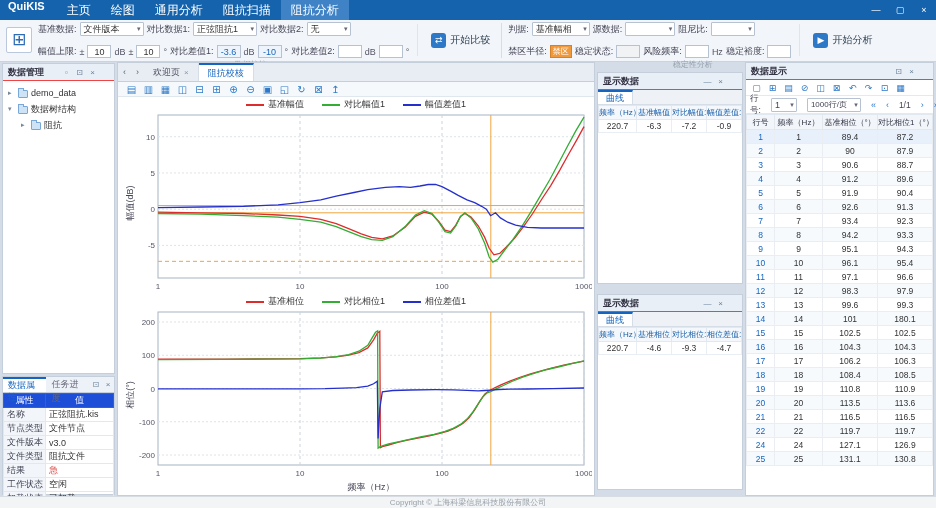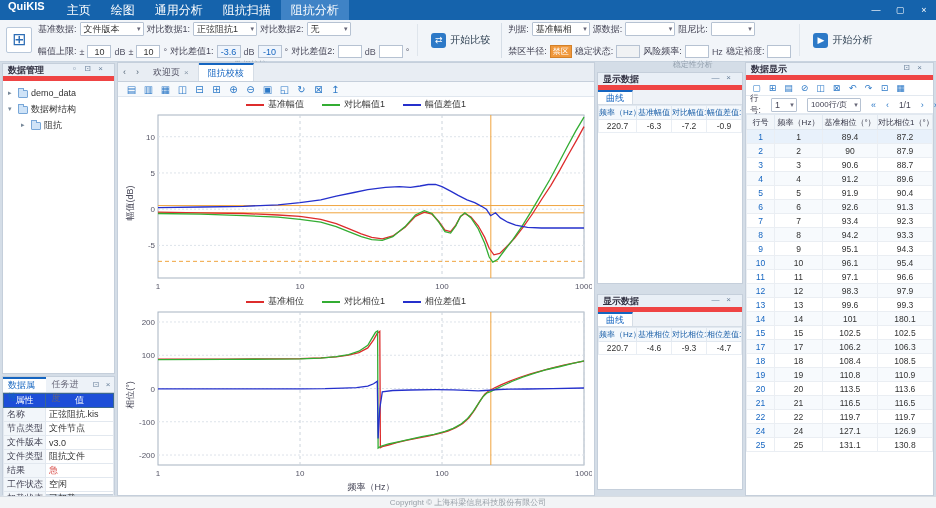--- a/index.html
+++ b/index.html
@@ -30,21 +30,21 @@
   .w64{width:64px}.w58{width:58px}.w44{width:44px}.w50{width:50px}.w26{width:26px;flex:none}.w52{width:54px;flex:none;font-size:8px}
   .rinput{width:24px;height:13px;border:1px solid #b6c2d2;font-size:9px;text-align:center;background:#fff;color:#333}
   .rinput.blue{color:#1565c0;background:#eef4fc}
   .rinput.dis{background:#f0f2f4}
   .zone{width:22px;height:13px;background:#f0983c;border:1px solid #d3812a;color:#fff;font-size:8px;text-align:center;line-height:12px}
   .runit{font-size:9px;color:#556}
   .action-btn{display:flex;align-items:center;gap:4px;font-size:10px;color:#2c3e50;padding:2px 5px;white-space:nowrap;cursor:default}
   .abicon{width:15px;height:15px;background:#2d79c7;color:#fff;border-radius:3px;font-size:9px;line-height:15px;text-align:center}
   
   .panel{position:absolute;background:#fff;border:1px solid #c5cfdb}
-  .phead{height:17px;background:#e9eff6;border-bottom:5px solid #ef4444;display:flex;padding:0 7px 0 5px;font-size:9px;font-weight:bold;color:#334}
+  .phead{height:17px;background:#e9eff6;border-bottom:1px solid #ef4444;display:flex;align-items:center;padding:0 15px 0 5px;font-size:9px;font-weight:bold;color:#334}
   .hic{width:13px;text-align:center;color:#69809a;font-size:8px;font-weight:normal;cursor:default}
   
   #dm{top:63px;left:2px;width:113px;height:311px}
   .tree{padding:4px 1px}
   .titem{display:flex;align-items:center;gap:3px;height:16px;padding-left:4px;font-size:9px;color:#333}
   .titem .arr{color:#789;font-size:7px;width:7px;flex:none}
   .titem.lvl1{padding-left:17px}
   .folder{width:10px;height:8px;background:#cfe3f7;border:1px solid #78a7d8;border-radius:1px;position:relative;flex:none;margin-top:2px}
   .folder:before{content:"";position:absolute;top:-3px;left:-1px;width:4px;height:2px;background:#cfe3f7;border:1px solid #78a7d8;border-bottom:none}
   
@@ -599,20 +599,26 @@
               <td>101</td>
               <td>180.1</td>
             </tr>
             <tr>
               <td>15</td>
               <td>15</td>
               <td>102.5</td>
               <td>102.5</td>
             </tr>
             <tr>
+              <td>16</td>
+              <td>16</td>
+              <td>104.3</td>
+              <td>104.3</td>
+            </tr>
+            <tr>
               <td>17</td>
               <td>17</td>
               <td>106.2</td>
               <td>106.3</td>
             </tr>
             <tr>
               <td>18</td>
               <td>18</td>
               <td>108.4</td>
               <td>108.5</td>

